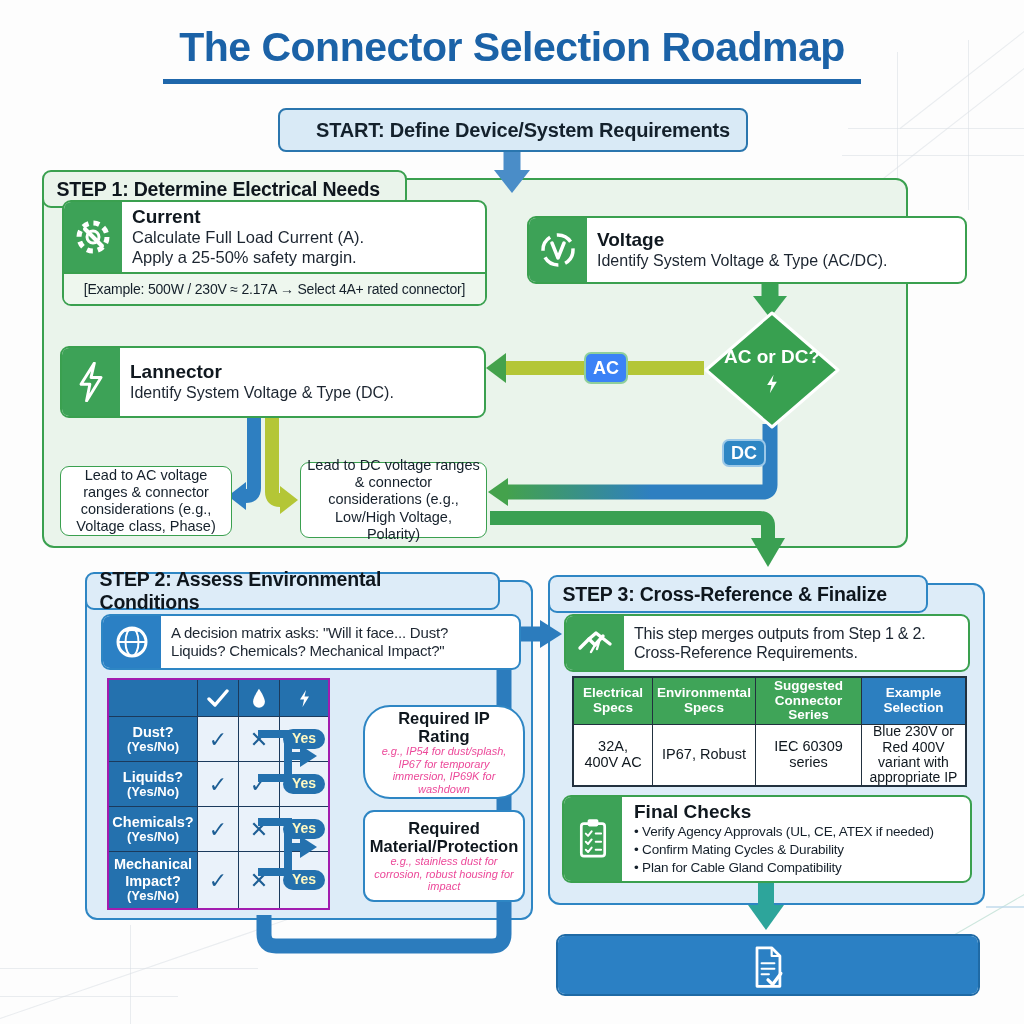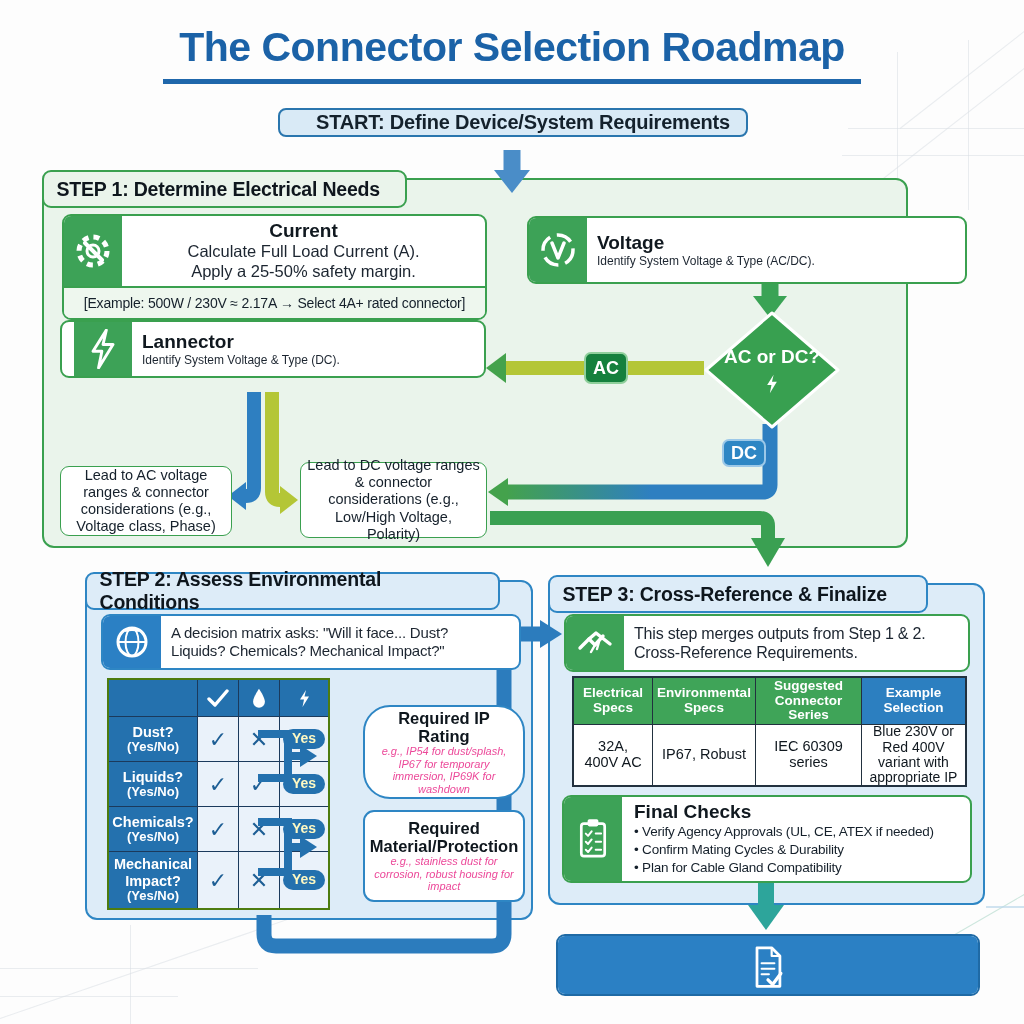--- a/index.html
+++ b/index.html
@@ -19,21 +19,21 @@
   .title-underline{position:absolute;left:163px;top:79px;width:698px;height:5px;background:#1f67ab;z-index:3;}
 
   
   .node{position:absolute;background:#ffffff;border:2px solid #3aa04f;border-radius:9px;
     display:flex;overflow:hidden;z-index:10;box-sizing:border-box;}
   .node.blue{border-color:#2e86c4;}
   .icon-cap{flex:0 0 58px;display:flex;align-items:center;justify-content:center;background:#3da257;}
   .icon-cap.blue{background:#2b80c4;}
   .node-text{flex:1;display:flex;flex-direction:column;justify-content:center;padding:3px 10px;min-width:0;}
   .node-title{font-weight:bold;font-size:19px;color:#10181f;line-height:1.15;}
-  .node-body{font-size:12px;color:#1c2530;line-height:1.2;white-space:pre-line;}
+  .node-body{font-size:16px;color:#1c2530;line-height:1.2;white-space:pre-line;}
   .center-box{align-items:center;justify-content:center;text-align:center;}
 
   
   .container{position:absolute;border-radius:12px;box-sizing:border-box;}
   .c-green{background:#eaf4eb;border:2.5px solid #3aa04f;}
   .c-blue{background:#ddecf8;border:2.5px solid #2e86c4;}
   .tab{position:absolute;display:flex;align-items:center;padding:0 13px;font-weight:bold;
     font-size:19.5px;color:#0e161d;border-radius:9px;z-index:2;box-sizing:border-box;height:38px;letter-spacing:-.2px;}
   .tab.green{background:#eaf4eb;border:2.5px solid #3aa04f;}
   .tab.blue{background:#ddecf8;border:2.5px solid #2e86c4;}
@@ -41,29 +41,29 @@
   .overlay{position:absolute;left:0;top:0;z-index:5;pointer-events:none;}
 
   
   .example-strip{border-top:2px solid #3aa04f;background:#eef7ee;font-size:14px;letter-spacing:-.2px;
     color:#15202b;display:flex;align-items:center;justify-content:center;height:30px;white-space:nowrap;}
   .diamond-wrap{position:absolute;z-index:10;}
   .diamond-label{position:absolute;inset:0;display:flex;flex-direction:column;align-items:center;
     justify-content:center;color:#fff;font-weight:bold;font-size:19px;gap:6px;}
   .branch-tag{position:absolute;display:flex;align-items:center;justify-content:center;color:#fff;
     font-weight:bold;font-size:18px;border-radius:7px;z-index:11;box-sizing:border-box;}
-  .branch-tag.green{background:#15803d;border:2px solid #8fcf9b;}
+  .branch-tag.green{background:#3b82f6;border:2px solid #8fcf9b;}
   .branch-tag.blue{background:#2e86c4;border:2px solid #9cc8e8;}
   .lead-box{position:absolute;background:#fff;border:1.5px solid #3aa04f;border-radius:9px;z-index:10;
     display:flex;align-items:center;justify-content:center;text-align:center;font-size:14.5px;
     color:#15202b;line-height:1.18;padding:4px 6px;box-sizing:border-box;font-weight:500;}
 
   
   .matrix{position:absolute;display:grid;grid-template-columns:88px 40px 40px 48px;
-    grid-template-rows:36px 44px 44px 44px 56px;border:2px solid #4d7c0f;z-index:4;background:#1b3a5c;gap:1px;}
+    grid-template-rows:36px 44px 44px 44px 56px;border:2px solid #a21caf;z-index:4;background:#1b3a5c;gap:1px;}
   .mcell{display:flex;align-items:center;justify-content:center;}
   .mhead{background:#2471ae;}
   .mlabel{background:#2471ae;color:#fff;font-weight:bold;font-size:14.5px;line-height:1.12;
     text-align:center;flex-direction:column;padding:1px;}
   .mlabel .sub{font-size:13px;font-weight:bold;}
   .mdata{background:#eaf2fa;}
   .mark{font-family:"DejaVu Sans",sans-serif;font-weight:bold;font-size:22px;color:#1d5e94;}
   .yes-pill{background:#2471ae;color:#fef9c3;font-weight:bold;font-size:14px;border-radius:11px;
     padding:1px 9px;line-height:1.25;}
   .req-box{position:absolute;background:#fff;border:2px solid #2e86c4;border-radius:11px;z-index:10;
@@ -106,28 +106,28 @@
     <div class="dline" style="left:130px;top:925px;width:1px;height:99px;"></div>
     <div class="dline" style="left:0px;top:968px;width:258px;height:1px;"></div>
     <div class="dline" style="left:0px;top:996px;width:178px;height:1px;"></div>
     <div class="dline teal diag" style="left:948px;top:938px;width:95px;transform:rotate(-30deg);"></div>
     <div class="dline blue" style="left:986px;top:906px;width:38px;height:2px;"></div>
   </div>
 
   <div class="page-title">The Connector Selection Roadmap</div>
   <div class="title-underline"></div>
 
-  <div class="start-box" style="left:278px;top:108px;width:470px;height:29px;padding-left:20px;">
+  <div class="start-box" style="left:278px;top:108px;width:470px;height:44px;padding-left:20px;">
     <span>START: Define Device/System Requirements</span>
   </div>
 
   <div class="container c-green" style="left:42px;top:178px;width:866px;height:370px;">
     <div class="tab green" style="left:-2.5px;top:-10px;width:365px;">STEP 1: Determine Electrical Needs</div>
 
-    <div class="node" style="left:18px;top:34px;width:425px;height:106px;flex-direction:column;text-align:center;">
+    <div class="node" style="left:18px;top:20px;width:425px;height:106px;flex-direction:column;">
       <div style="display:flex;flex:1;min-height:0;">
         <div class="icon-cap">
           <svg width="42" height="42" viewBox="0 0 42 42">
             <circle cx="21" cy="21" r="14" fill="none" stroke="#fff" stroke-width="5" stroke-dasharray="6 5"></circle>
             <circle cx="21" cy="21" r="6" fill="none" stroke="#fff" stroke-width="3"></circle>
             <path d="M13 13 L30 30" stroke="#fff" stroke-width="4" stroke-linecap="round"></path>
           </svg>
         </div>
         <div class="node-text">
           <div class="node-title">Current</div>
@@ -144,21 +144,21 @@
           <circle cx="21" cy="21" r="15" fill="none" stroke="#fff" stroke-width="3.5" stroke-dasharray="16 7"></circle>
           <path d="M15 14 L21 29 L27 14" fill="none" stroke="#fff" stroke-width="3.5" stroke-linejoin="round" stroke-linecap="round"></path>
         </svg>
       </div>
       <div class="node-text">
         <div class="node-title">Voltage</div>
         <div class="node-body">Identify System Voltage &amp; Type (AC/DC).</div>
       </div>
     </div>
 
-    <div class="node" style="left:16px;top:140px;width:426px;height:58px;padding-left:12px;">
+    <div class="node" style="left:16px;top:166px;width:426px;height:72px;">
       <div class="icon-cap">
         <svg width="34" height="40" viewBox="0 0 26 36">
           <path d="M16 1 L4 20 H12 L9 35 L22 14 H13 Z" fill="none" stroke="#fff" stroke-width="2.6" stroke-linejoin="round"></path>
         </svg>
       </div>
       <div class="node-text">
         <div class="node-title">Lannector</div>
         <div class="node-body">Identify System Voltage &amp; Type (DC).</div>
       </div>
     </div>

